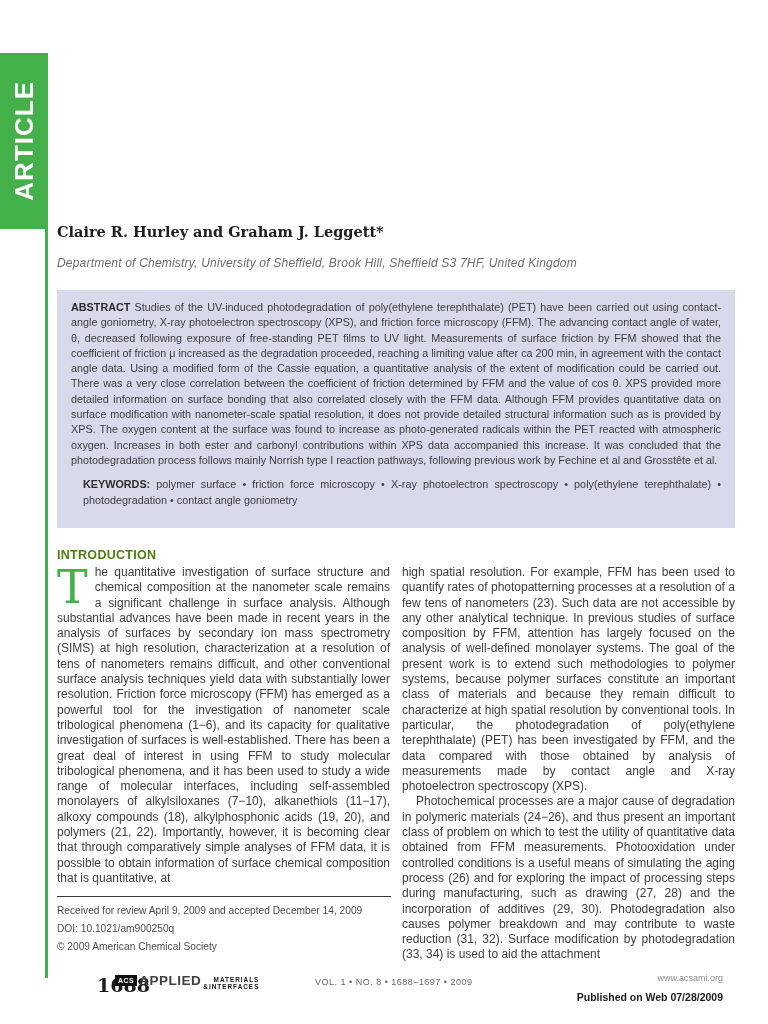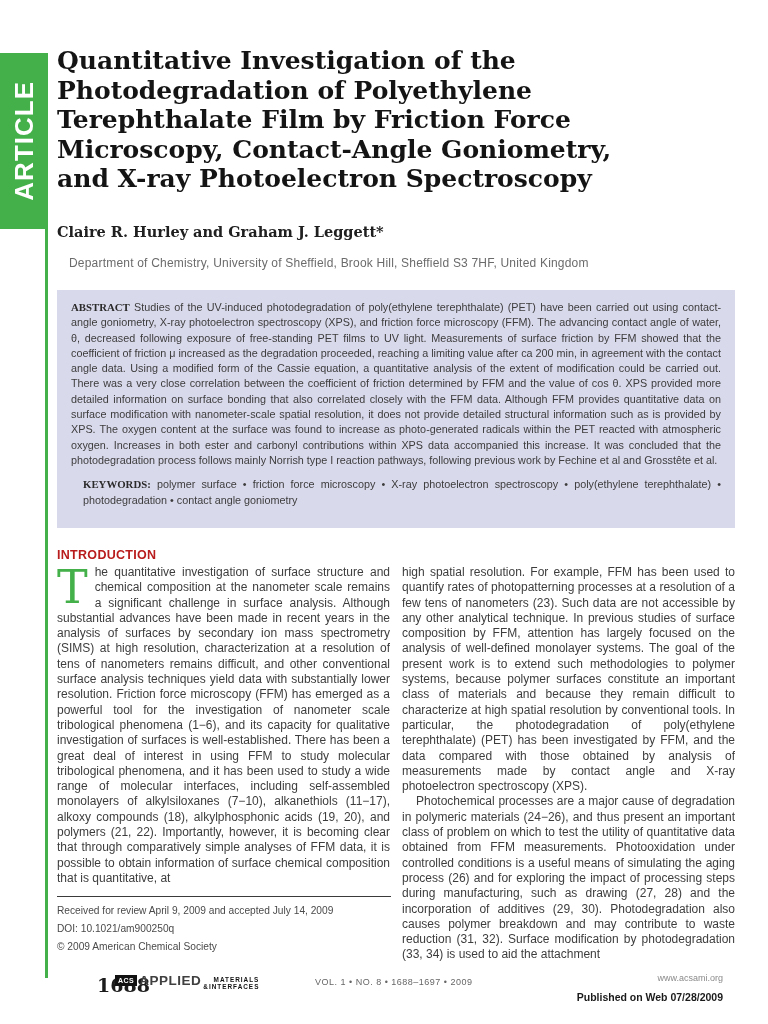--- a/index.html
+++ b/index.html
@@ -26,35 +26,35 @@
   .paper-title {
     position:absolute; left:57px; top:46px; width:660px;
     font-family:"DejaVu Serif", serif; font-weight:bold; font-size:25px;
     line-height:29.5px; color:#141414; white-space:pre-line;
   }
   .authors {
     position:absolute; left:57px; top:223px;
     font-family:"DejaVu Serif", serif; font-weight:bold; font-size:14.5px; color:#202020;text-align:center;
   }
   .affiliation {
-    position:absolute; left:69px; top:256px;
-    font-size:12px; color:#6b6b6b; letter-spacing:0.2px;
+    position:absolute; left:57px; top:256px;
+    font-size:12px; color:#6b6b6b; letter-spacing:0.2px;font-style:italic;
   }
   
   .abstract-box {
     position:absolute; left:57px; top:290px; width:678px; height:238px;
     background:#d9d9ec; padding:10px 14px; overflow:hidden;
     font-size:10.8px; line-height:15.3px; color:#3c3c3c; text-align:justify;
   }
-  .abstract-label, .keywords-label { font-weight:bold; color:#2b2b2b;font-family:Liberation Serif, serif; }
+  .abstract-label, .keywords-label { font-weight:bold; color:#2b2b2b; }
   .keywords-par { margin-top:9px;margin-left:12px; }
   
   .intro-heading {
     position:absolute; left:57px; top:548px;
-    font-weight:bold; font-size:12.5px; color:#b91c1c; letter-spacing:0.3px;
+    font-weight:bold; font-size:12.5px; color:#4d7c0f; letter-spacing:0.3px;
   }
   .columns {
     position:absolute; left:57px; top:565px; width:678px; height:400px;
     display:flex; gap:12px;
   }
   .col { width:333px; font-size:12px; line-height:15.3px; text-align:justify; color:#3d3d3d; }
   .col-left { height:330px; overflow:hidden; }
   .col-right { height:400px; overflow:hidden; }
   .dropcap {
     float:left; font-family:"DejaVu Serif", serif; font-size:46px; line-height:38px;
@@ -92,25 +92,20 @@
 </head>
 <body>
 
 <div class="page">
 
   <div class="banner">
     <span class="banner-label">ARTICLE</span>
   </div>
   <div class="green-rule"></div>
 
-  <h1 class="paper-title">Quantitative Investigation of the
-Photodegradation of Polyethylene
-Terephthalate Film by Friction Force
-Microscopy, Contact-Angle Goniometry,
-and X-ray Photoelectron Spectroscopy</h1>
 
   <div class="authors">Claire R. Hurley and Graham J. Leggett*</div>
   <div class="affiliation">Department of Chemistry, University of Sheffield, Brook Hill, Sheffield S3 7HF, United Kingdom</div>
 
   <div class="abstract-box">
     <div>
       <span class="abstract-label">ABSTRACT</span>
       <span>Studies of the UV-induced photodegradation of poly(ethylene terephthalate) (PET) have been carried out using contact-angle goniometry, X-ray photoelectron spectroscopy (XPS), and friction force microscopy (FFM). The advancing contact angle of water, θ, decreased following exposure of free-standing PET films to UV light. Measurements of surface friction by FFM showed that the coefficient of friction μ increased as the degradation proceeded, reaching a limiting value after ca 200 min, in agreement with the contact angle data. Using a modified form of the Cassie equation, a quantitative analysis of the extent of modification could be carried out. There was a very close correlation between the coefficient of friction determined by FFM and the value of cos θ. XPS provided more detailed information on surface bonding that also correlated closely with the FFM data. Although FFM provides quantitative data on surface modification with nanometer-scale spatial resolution, it does not provide detailed structural information such as is provided by XPS. The oxygen content at the surface was found to increase as photo-generated radicals within the PET reacted with atmospheric oxygen. Increases in both ester and carbonyl contributions within XPS data accompanied this increase. It was concluded that the photodegradation process follows mainly Norrish type I reaction pathways, following previous work by Fechine et al and Grosstête et al.</span>
     </div>
     <div class="keywords-par">
@@ -128,21 +123,21 @@
         <span>he quantitative investigation of surface structure and chemical composition at the nanometer scale remains a significant challenge in surface analysis. Although substantial advances have been made in recent years in the analysis of surfaces by secondary ion mass spectrometry (SIMS) at high resolution, characterization at a resolution of tens of nanometers remains difficult, and other conventional surface analysis techniques yield data with substantially lower resolution. Friction force microscopy (FFM) has emerged as a powerful tool for the investigation of nanometer scale tribological phenomena (1−6), and its capacity for qualitative investigation of surfaces is well-established. There has been a great deal of interest in using FFM to study molecular tribological phenomena, and it has been used to study a wide range of molecular interfaces, including self-assembled monolayers of alkylsiloxanes (7−10), alkanethiols (11−17), alkoxy compounds (18), alkylphosphonic acids (19, 20), and polymers (21, 22). Importantly, however, it is becoming clear that through comparatively simple analyses of FFM data, it is possible to obtain information of surface chemical composition that is quantitative, at</span>
       </p>
     </div>
     <div class="col col-right">
       <p>high spatial resolution. For example, FFM has been used to quantify rates of photopatterning processes at a resolution of a few tens of nanometers (23). Such data are not accessible by any other analytical technique. In previous studies of surface composition by FFM, attention has largely focused on the analysis of well-defined monolayer systems. The goal of the present work is to extend such methodologies to polymer systems, because polymer surfaces constitute an important class of materials and because they remain difficult to characterize at high spatial resolution by conventional tools. In particular, the photodegradation of poly(ethylene terephthalate) (PET) has been investigated by FFM, and the data compared with those obtained by analysis of measurements made by contact angle and X-ray photoelectron spectroscopy (XPS).</p>
       <p class="indent">Photochemical processes are a major cause of degradation in polymeric materials (24−26), and thus present an important class of problem on which to test the utility of quantitative data obtained from FFM measurements. Photooxidation under controlled conditions is a useful means of simulating the aging process (26) and for exploring the impact of processing steps during manufacturing, such as drawing (27, 28) and the incorporation of additives (29, 30). Photodegradation also causes polymer breakdown and may contribute to waste reduction (31, 32). Surface modification by photodegradation (33, 34) is used to aid the attachment</p>
     </div>
   </div>
 
   <div class="footnote">
-    <div>Received for review April 9, 2009 and accepted July 14, 2009</div>
+    <div>Received for review April 9, 2009 and accepted December 14, 2009</div>
     <div class="fn-gap">DOI: 10.1021/am900250q</div>
     <div class="fn-gap">© 2009 American Chemical Society</div>
   </div>
 
   <div class="footer">
     <span class="page-number">1688</span>
     <div class="acs-logo">
       <span class="acs-box">ACS</span>
       <span class="acs-applied">APPLIED</span>
       <span class="acs-stack">

